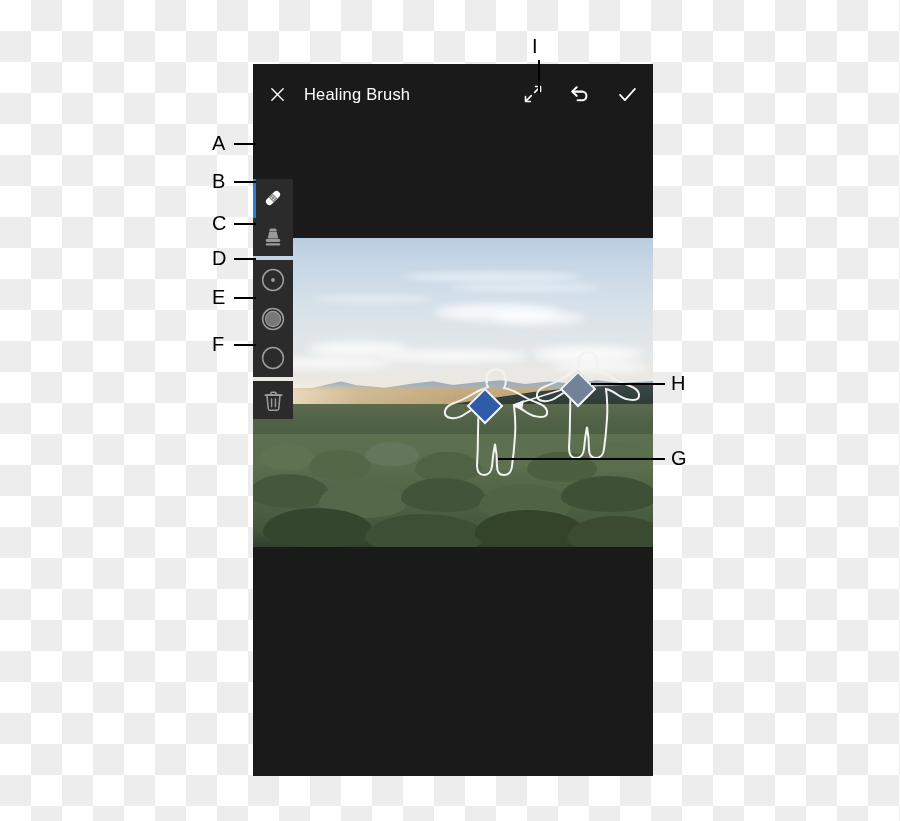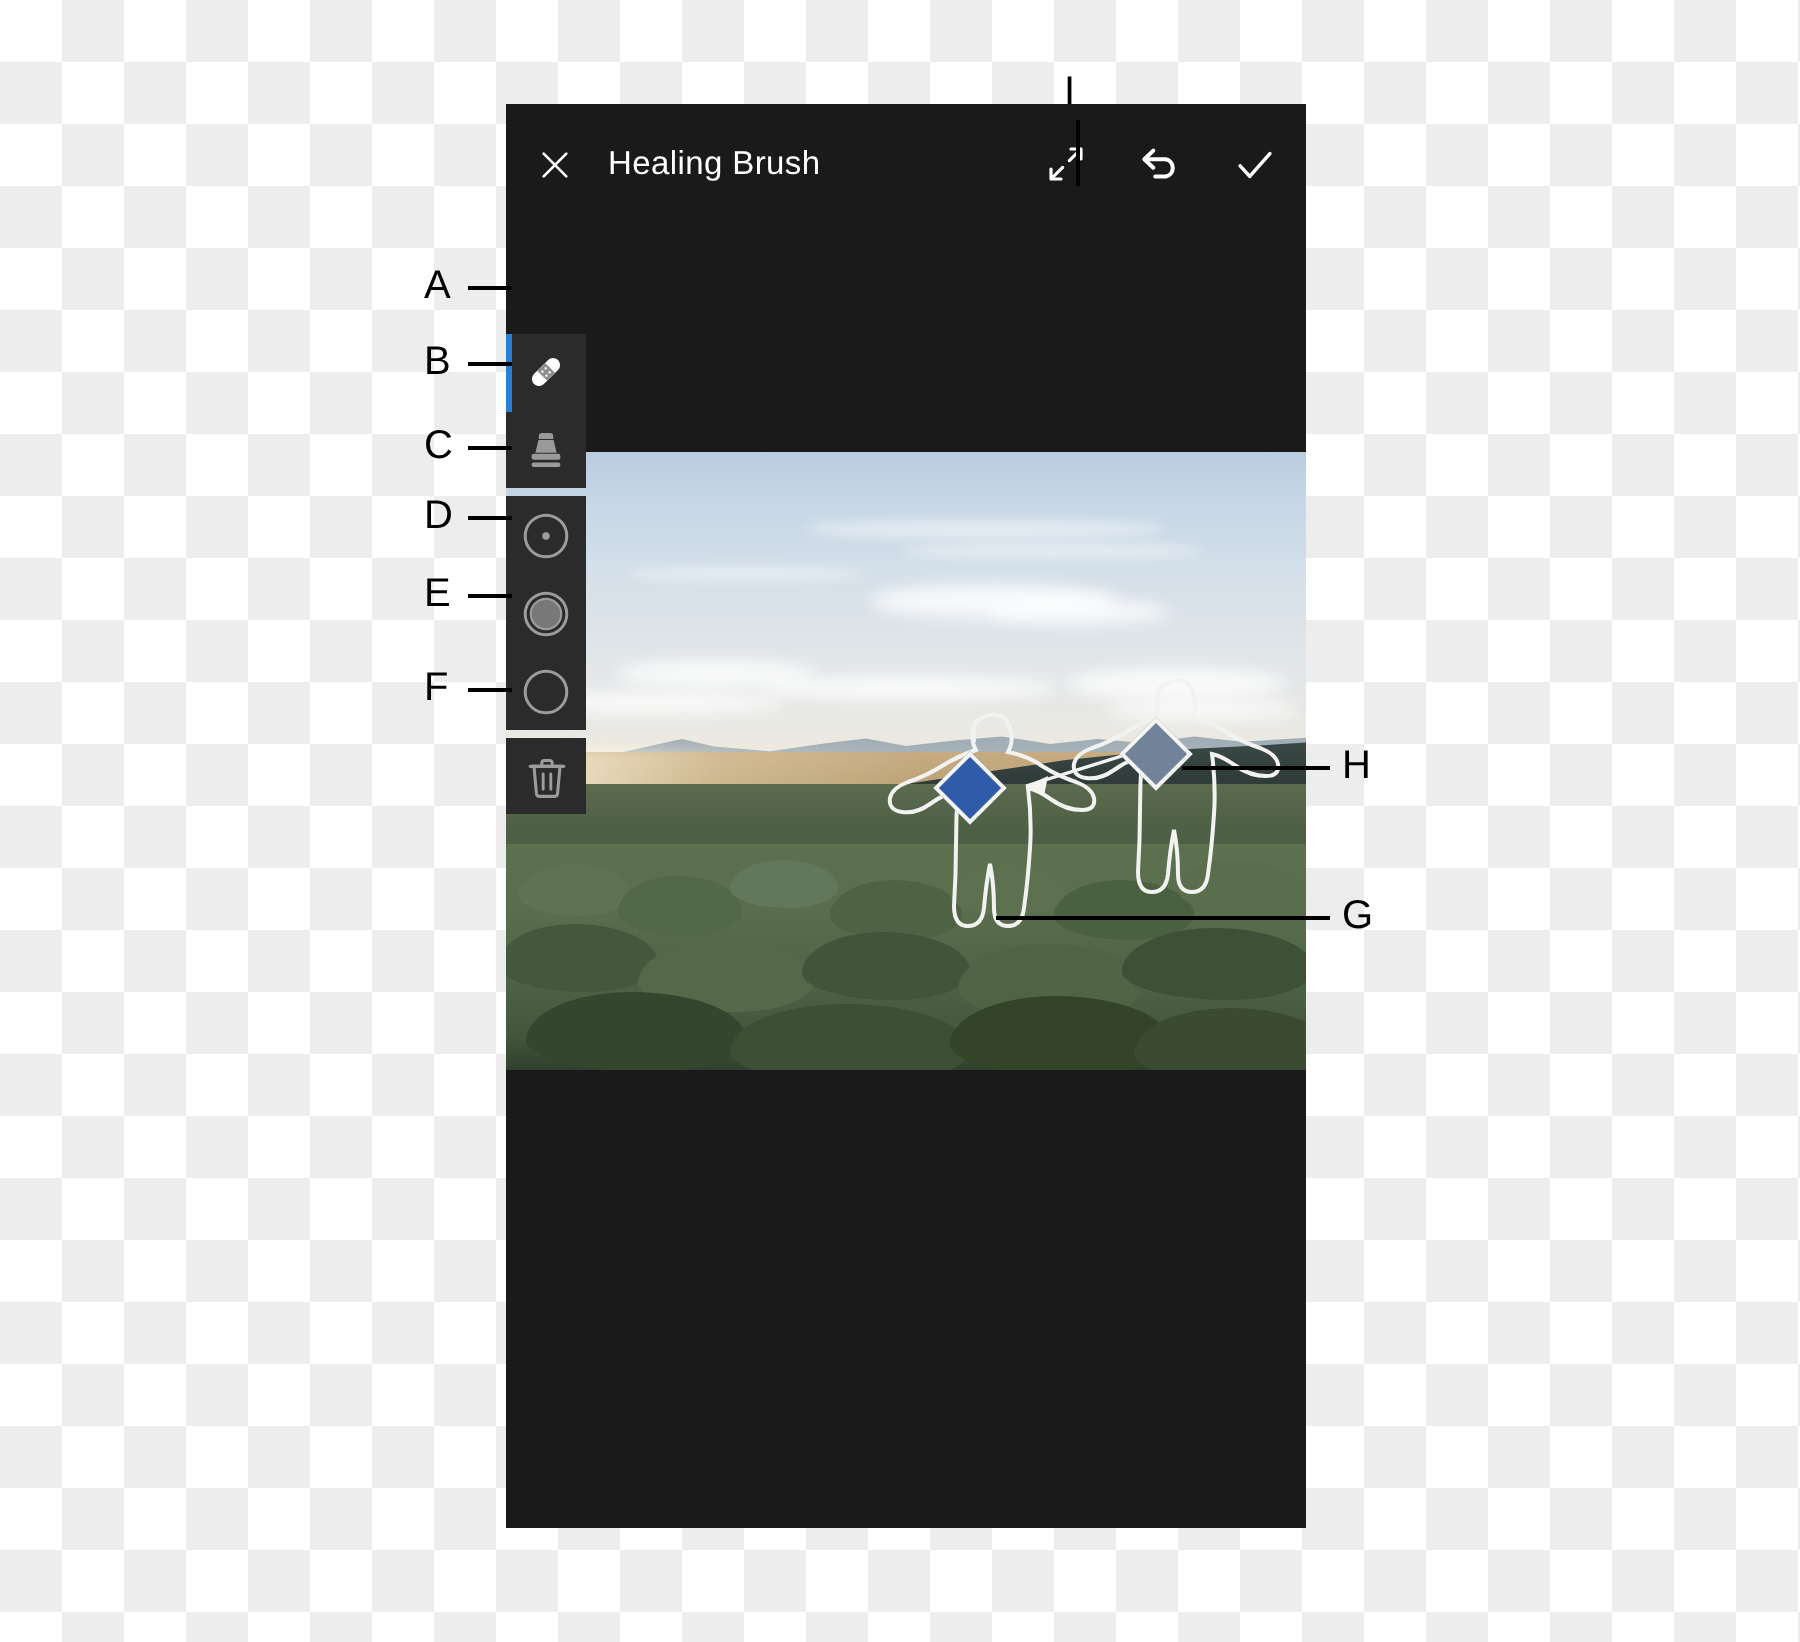--- a/index.html
+++ b/index.html
@@ -20,21 +20,21 @@
       linear-gradient(45deg, #ededed 25%, transparent 25%, transparent 75%, #ededed 75%),
       linear-gradient(45deg, #ededed 25%, transparent 25%, transparent 75%, #ededed 75%);
     background-size: 62px 62px;
     background-position: 0 0, 31px 31px;
   }
 
   
   #app-window {
     position: absolute;
     left: 253px;
-    top: 52px;
+    top: 64px;
     width: 400px;
     height: 712px;
     background: #1a1a1a;
     overflow: hidden;
   }
 
   
   #app-header {
     position: absolute;
     left: 0; top: 0;

